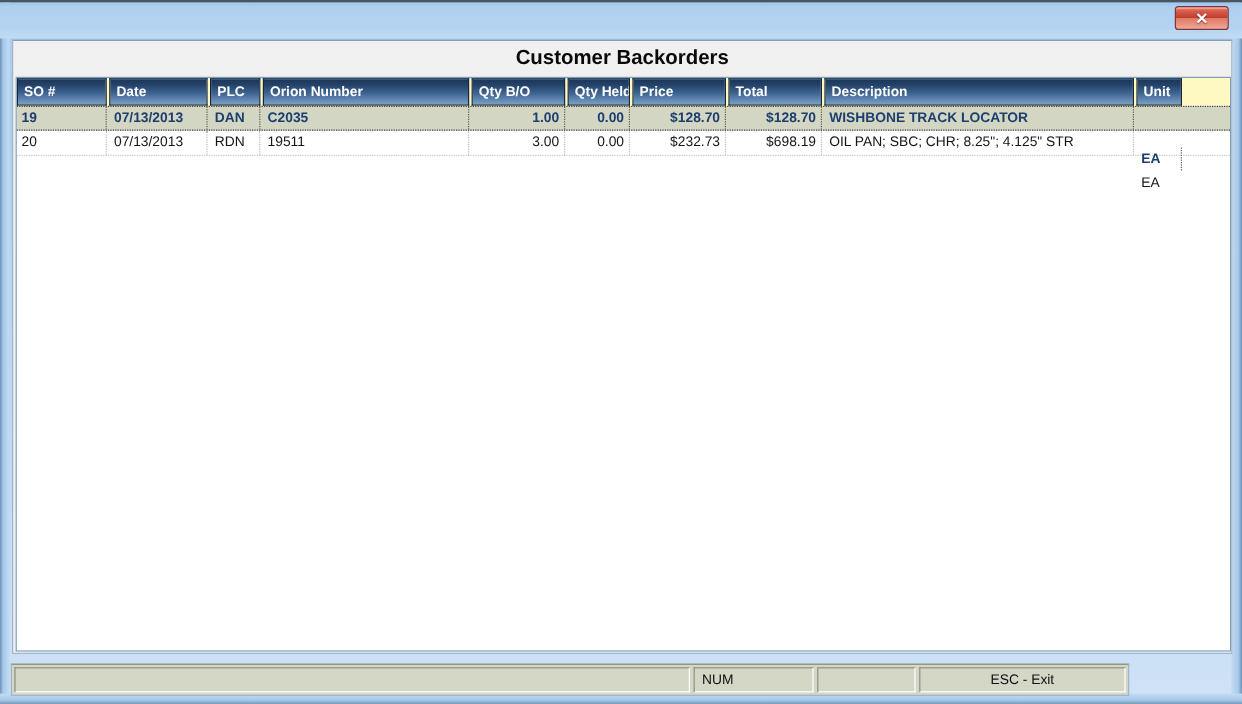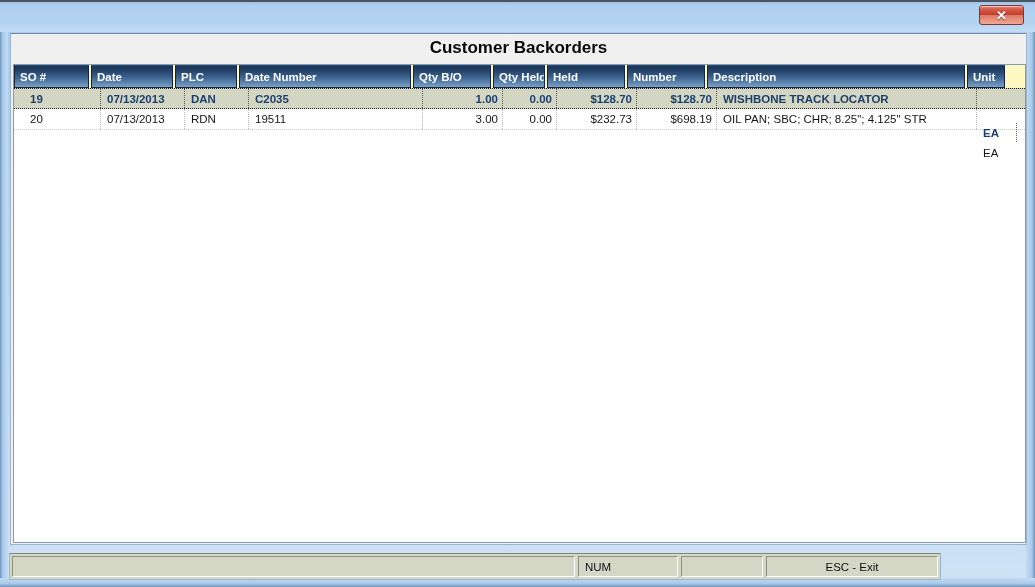--- a/index.html
+++ b/index.html
@@ -120,21 +120,20 @@
     white-space: nowrap;
     overflow: hidden;
     cursor: pointer;
   }
   .hcell.last { margin-right: 0; }
 
   .grid-row {
     display: flex;
     height: 21px;
     align-items: stretch;
-    padding-left: 12px;
   }
   .grid-row.selected {
     background: #d3d6c3;
     color: #1d3f6e;
     font-weight: bold;
     border-top: 1px dotted #1a1a1a;
     border-bottom: 1px dotted #1a1a1a;
   }
   .grid-row.normal {
     background: #ffffff;
@@ -152,21 +151,21 @@
     border-right: 1px dotted #b9b9b9;
     margin-right: 2px;
   }
   .grid-row.selected .cell { border-right: 1px dotted #5a5a4e; }
   .cell.num { justify-content: flex-end; }
   .cell.last { margin-right: 0; border-right: none; margin-top: 34px; }
 
   
   .c-so    { width: 75px; }
   .c-date  { width: 82px; }
-  .c-plc   { width: 62px; }
+  .c-plc   { width: 42px; }
   .c-item  { width: 172px; }
   .c-qtybo { width: 78px; }
   .c-qtyh  { width: 52px; }
   .c-price { width: 78px; }
   .c-total { width: 78px; }
   .c-desc  { width: 258px; }
   .c-unit  { width: 38px; }
 
   
   .statusbar {
@@ -223,33 +222,33 @@
           <div class="hcell c-so">
             <span>SO #</span>
           </div>
           <div class="hcell c-date">
             <span>Date</span>
           </div>
           <div class="hcell c-plc">
             <span>PLC</span>
           </div>
           <div class="hcell c-item">
-            <span>Date Number</span>
+            <span>Orion Number</span>
           </div>
           <div class="hcell c-qtybo">
             <span>Qty B/O</span>
           </div>
           <div class="hcell c-qtyh">
             <span>Qty Held</span>
           </div>
           <div class="hcell c-price">
-            <span>Held</span>
+            <span>Price</span>
           </div>
           <div class="hcell c-total">
-            <span>Number</span>
+            <span>Total</span>
           </div>
           <div class="hcell c-desc">
             <span>Description</span>
           </div>
           <div class="hcell c-unit last">
             <span>Unit</span>
           </div>
         </div>
       <div class="grid-body">
           <div class="grid-row selected">

